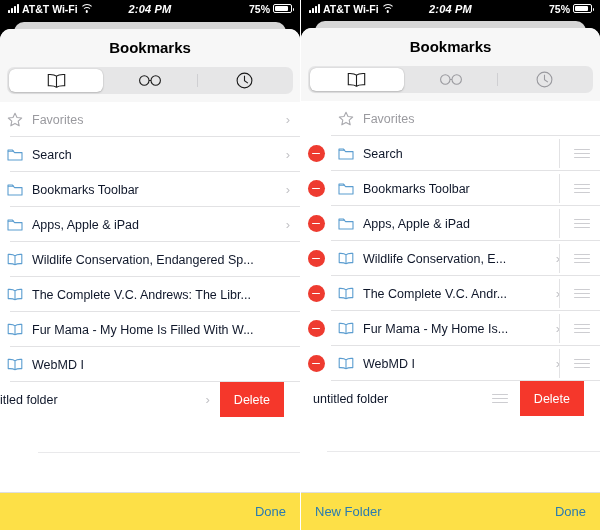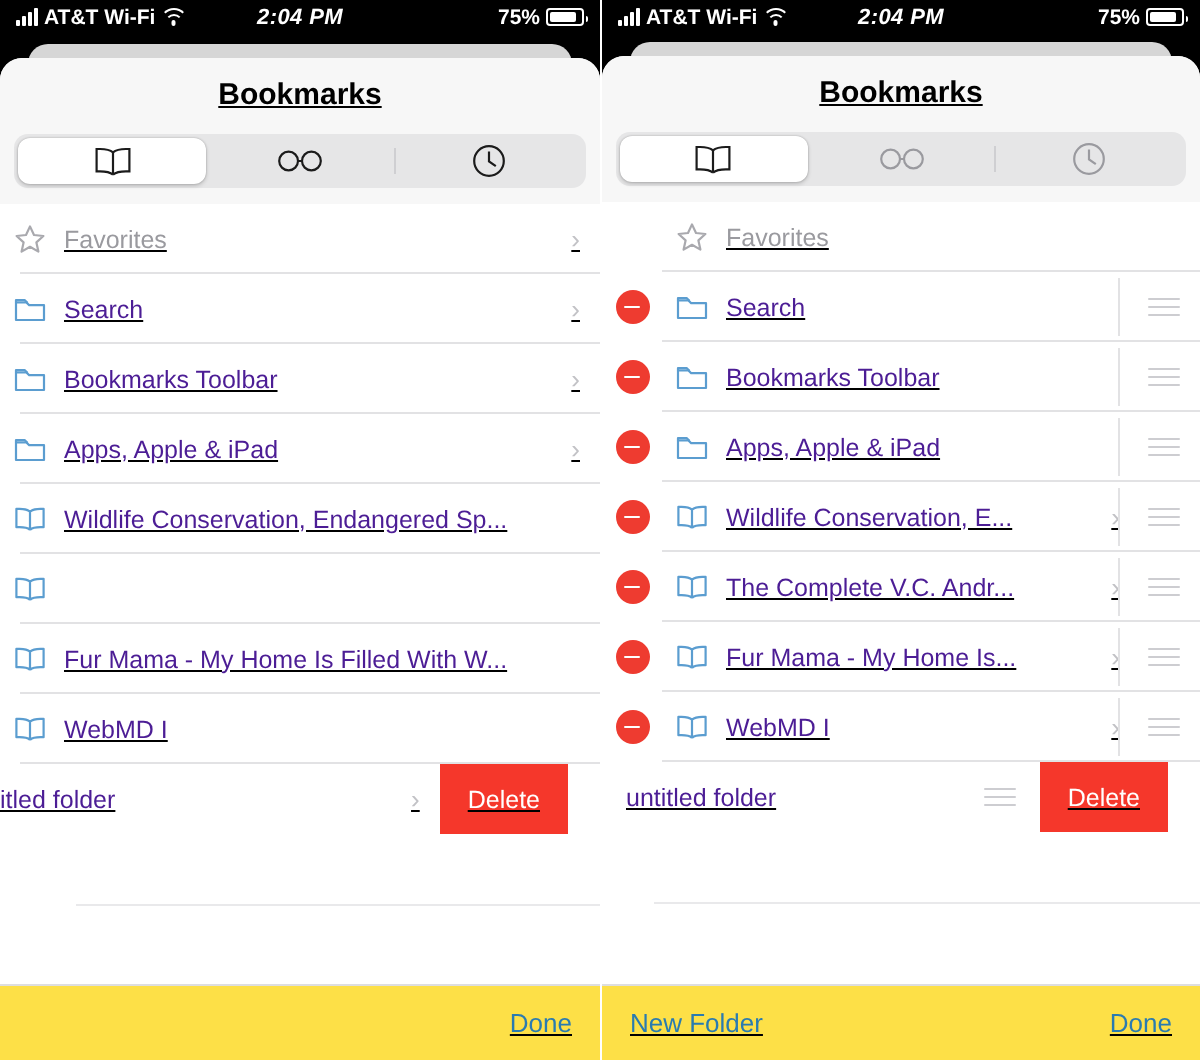--- a/index.html
+++ b/index.html
@@ -51,21 +51,21 @@
   .card-back {
     position: absolute; left: 14px; right: 14px;
     height: 40px; background: #d6d6d6;
     border-radius: 10px 10px 0 0;
   }
   .card {
     position: absolute; left: 0; right: 0; bottom: 0;
     background: #ffffff;
     border-radius: 11px 11px 0 0;
     overflow: hidden;
-    display: flex; flex-direction: column; text-decoration: underline;
+    display: flex; flex-direction: column;
   }
 
   
   .nav {
     background: #f7f7f7;
     flex: 0 0 auto;
     padding-top: 10px;
   }
   .nav-title {
     text-align: center;
@@ -108,21 +108,21 @@
   .row-minus {
     flex: 0 0 auto; width: 30px; display: flex; align-items: center; justify-content: center;
   }
   .minus-btn {
     width: 17px; height: 17px; border-radius: 50%;
     background: #ee3b30; display: flex; align-items: center; justify-content: center;
   }
   .minus-btn i { display: block; width: 8px; height: 1.8px; background: #fff; border-radius: 1px; }
   .row-icon { flex: 0 0 auto; width: 30px; display: flex; align-items: center; justify-content: center; }
   .row-label {
-    flex: 1 1 auto; font-size: 12.5px; color: #4c1d95;
+    flex: 1 1 auto; font-size: 12.5px; color: #0f172a;
     white-space: nowrap; overflow: hidden; text-overflow: clip;
     padding-left: 2px;
   }
   .row-label.muted { color: #9a9a9f; }
   .chev { flex: 0 0 auto; width: 13px; color: #c2c2c6; font-size: 13px; line-height: 1; text-align: right; }
   .handle { flex: 0 0 auto; width: 30px; display: flex; flex-direction: column; gap: 2.5px; align-items: flex-end; padding-left: 8px; }
   .handle i { display: block; width: 16px; height: 1.4px; background: #cdcdd1; border-radius: 1px; }
   .handle-sep {
     position: absolute; right: 40px; top: 3px; bottom: 3px; width: 1px; background: #e2e2e4;
   }
@@ -269,20 +269,21 @@
           <div class="row-label">Wildlife Conservation, Endangered Sp...</div>
           <div class="sep" style="left:10px;"></div>
         </div>
 
         <div class="row">
           <div class="row-icon">
             <svg width="16" height="13" viewBox="0 0 16 13" fill="none" stroke="#5b9dd0" stroke-width="1.1" stroke-linejoin="round">
               <path d="M8 2.8C6.9 1.8 5.1 1.4 2.8 1.4H1.2v9.2h1.6c2.3 0 4.1.4 5.2 1.3M8 2.8c1.1-1 2.9-1.4 5.2-1.4h1.6v9.2h-1.6c-2.3 0-4.1.4-5.2 1.3M8 2.8v9.1"></path>
             </svg>
           </div>
+          <div class="row-label">The Complete V.C. Andrews: The Libr...</div>
           <div class="sep" style="left:10px;"></div>
         </div>
 
         <div class="row">
           <div class="row-icon">
             <svg width="16" height="13" viewBox="0 0 16 13" fill="none" stroke="#5b9dd0" stroke-width="1.1" stroke-linejoin="round">
               <path d="M8 2.8C6.9 1.8 5.1 1.4 2.8 1.4H1.2v9.2h1.6c2.3 0 4.1.4 5.2 1.3M8 2.8c1.1-1 2.9-1.4 5.2-1.4h1.6v9.2h-1.6c-2.3 0-4.1.4-5.2 1.3M8 2.8v9.1"></path>
             </svg>
           </div>
           <div class="row-label">Fur Mama - My Home Is Filled With W...</div>

